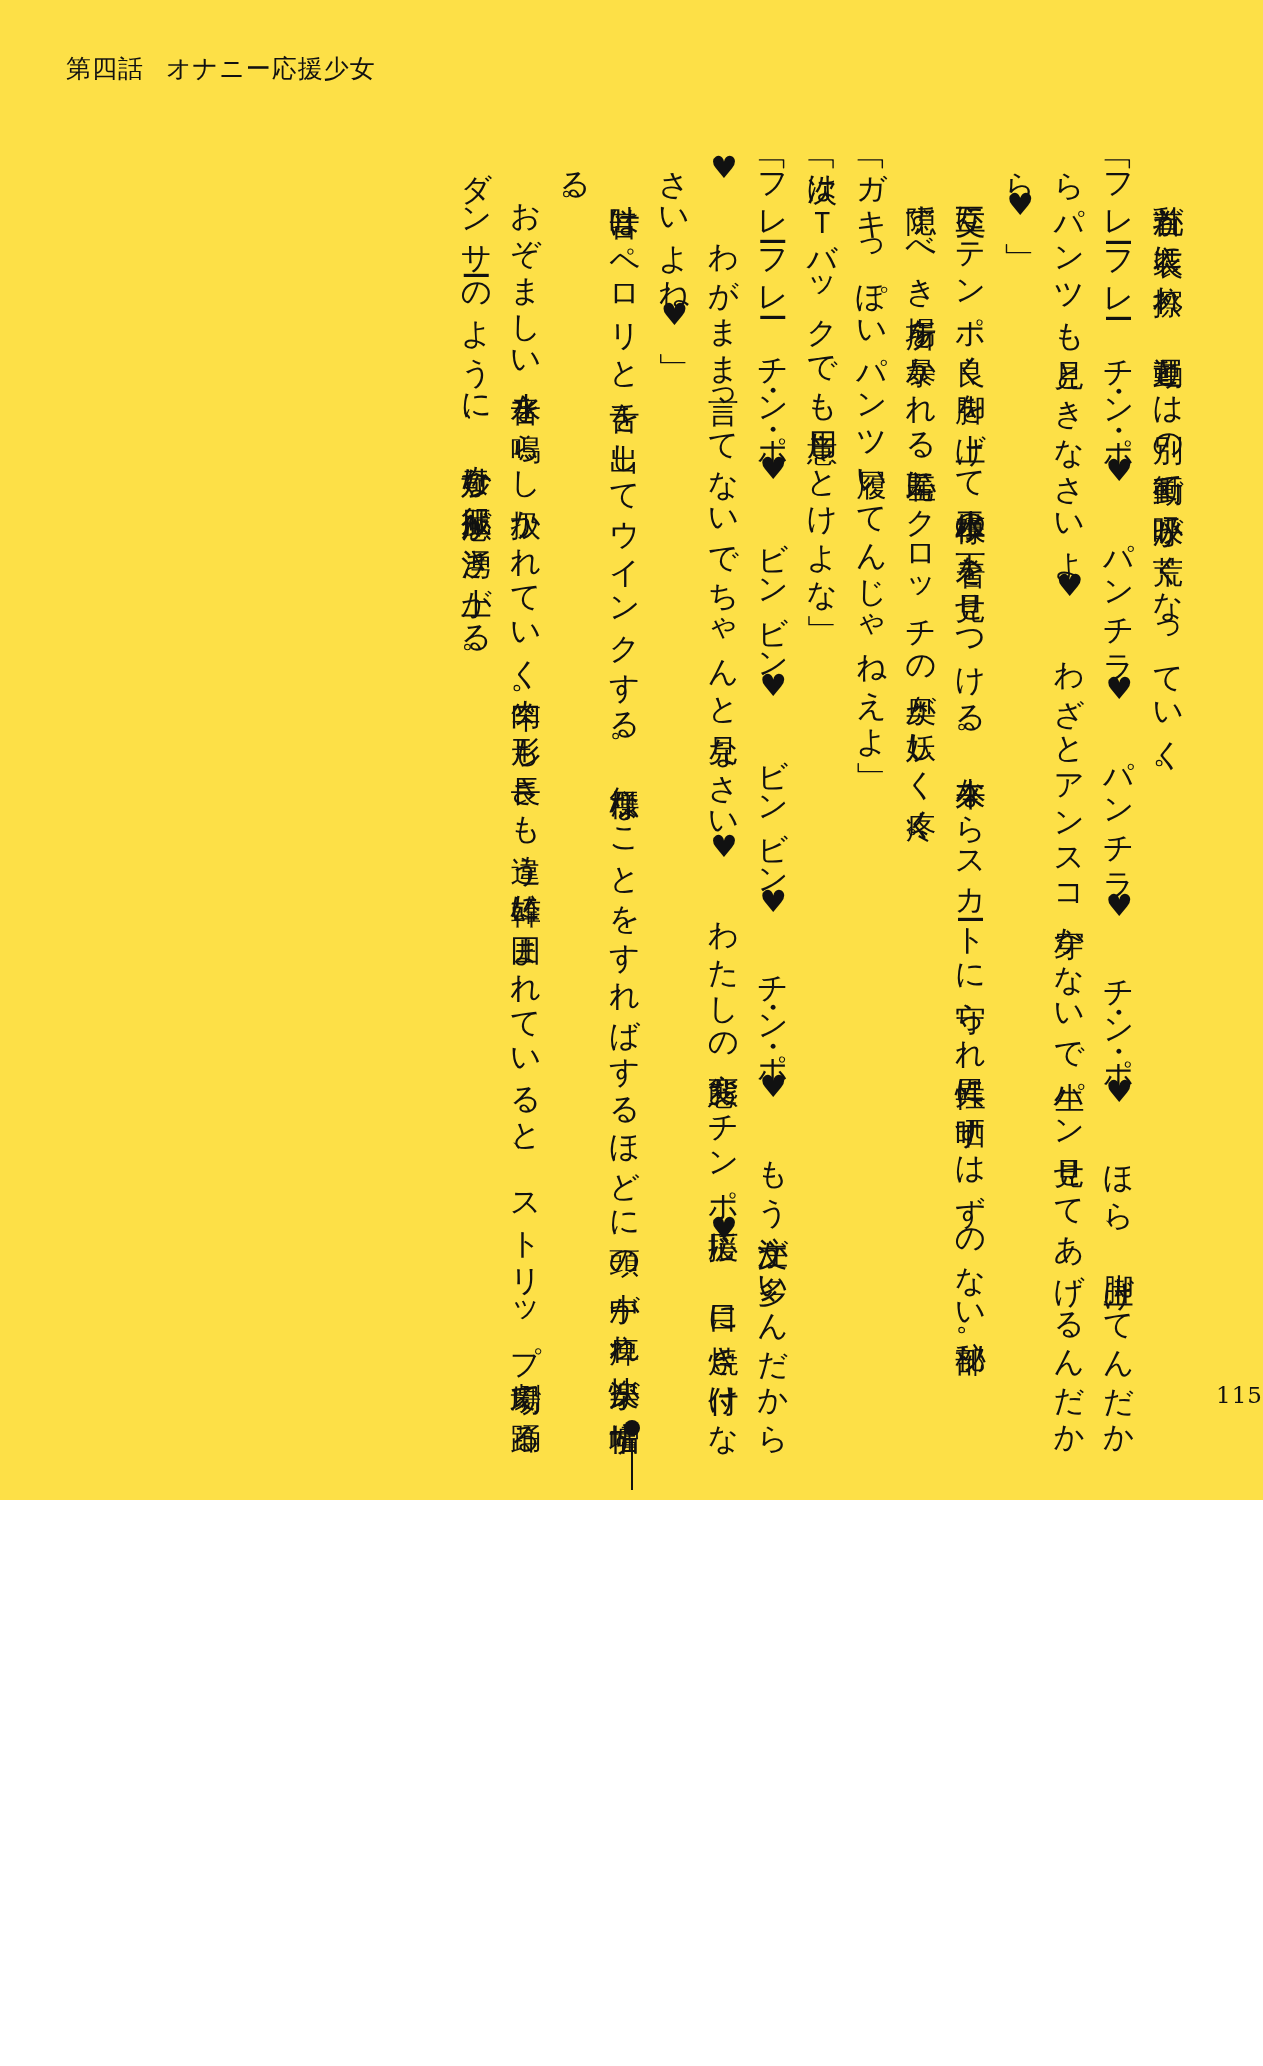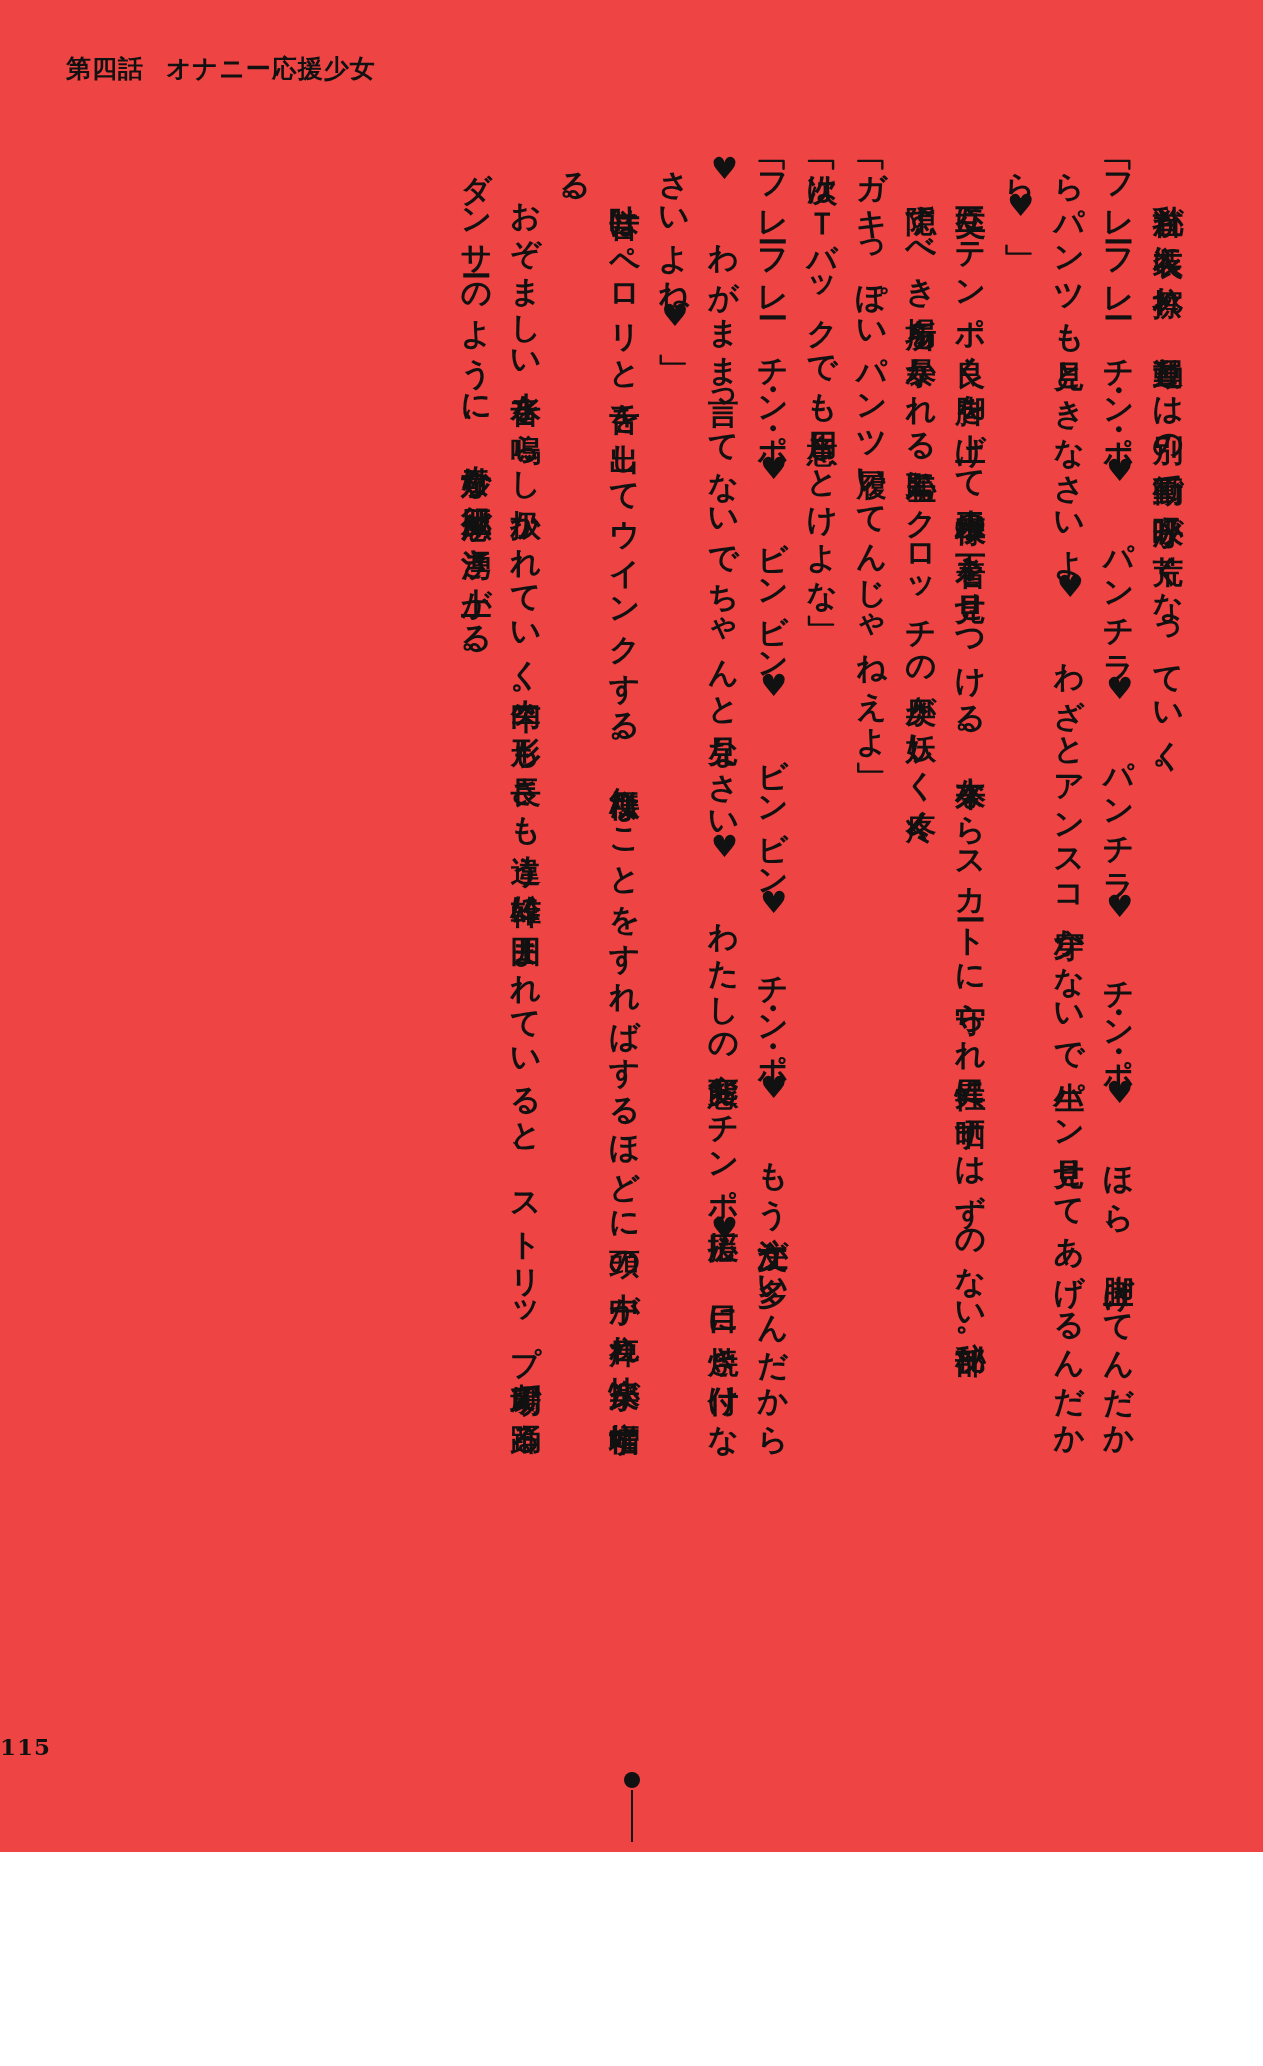--- a/index.html
+++ b/index.html
@@ -6,25 +6,24 @@
     margin: 0;
     padding: 0;
     background: #ffffff;
   }
   body {
     font-family: "DejaVu Serif", "Liberation Serif", serif;
   }
   .page {
     position: relative;
     width: 1263px;
-    height: 1852px;
-    background: #ef4444;
+    height: 1500px;
+    background: #fde047;
     overflow: hidden;
     box-sizing: border-box;
-    font-weight: bold;
   }
   
   .running-header {
     position: absolute;
     top: 52px;
     left: 66px;
     font-size: 25px;
     letter-spacing: 1px;
     color: #111;
     white-space: nowrap;
@@ -53,21 +52,21 @@
     text-indent: 0;
   }
   .body-text p.indent {
     text-indent: 1em;
   }
   .page-number {
     position: absolute;
     bottom: 92px;
     left: 0;
     width: 100%;
-    text-align: left;
+    text-align: right;
     font-size: 23px;
     color: #111;
     letter-spacing: 1px;
   }
   
   .footer-mark {
     position: absolute;
     bottom: 10px;
     left: 50%;
     transform: translateX(-50%);

